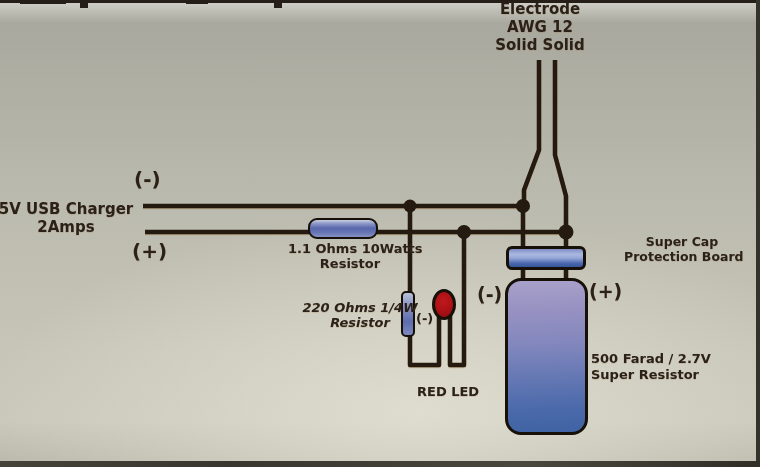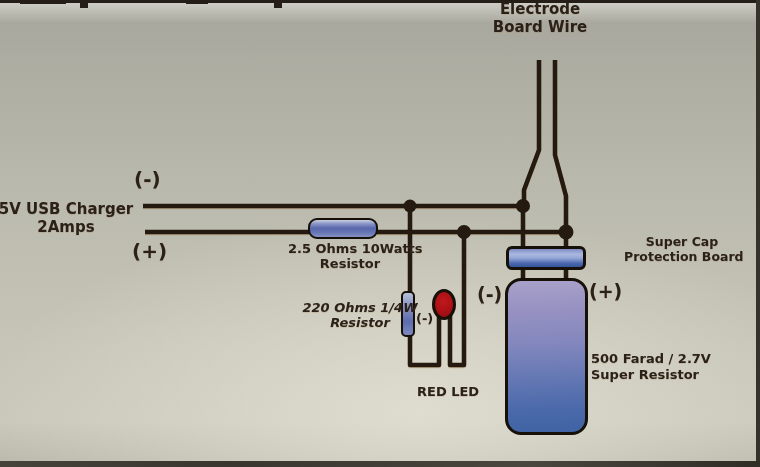--- a/index.html
+++ b/index.html
@@ -89,33 +89,34 @@
   </svg>
 
   <div id="r1" class="comp"></div>
   <div id="r2" class="comp"></div>
   <div id="led" class="comp"></div>
   <div id="board" class="comp"></div>
   <div id="cap" class="comp"></div>
 
   <div class="lbl sz15 center" style="left:460px;top:0px;width:160px;">
     <div>Electrode</div>
-    <div>Board Wire</div>
+    <div>AWG 12</div>
+    <div>Solid Solid</div>
   </div>
 
   <div class="lbl sz15 center" style="left:-2px;top:200px;width:136px;">
     <div>5V USB Charger</div>
     <div>2Amps</div>
   </div>
 
   <div class="lbl sz20" style="left:134px;top:168px;">(-)</div>
   <div class="lbl sz20" style="left:132px;top:240px;">(+)</div>
 
   <div class="lbl sz13 center" style="left:288px;top:241px;width:124px;">
-    <div>2.5 Ohms 10Watts</div>
+    <div>1.1 Ohms 10Watts</div>
     <div>Resistor</div>
   </div>
 
   <div class="lbl sz13 center" style="left:299px;top:300px;width:122px;font-style:italic;">
     <div>220 Ohms 1/4W</div>
     <div>Resistor</div>
   </div>
 
   <div class="lbl sz13" style="left:416px;top:311px;">(-)</div>
   <div class="lbl sz13 center" style="left:417px;top:376px;width:60px;margin-top:8px;">RED LED</div>

